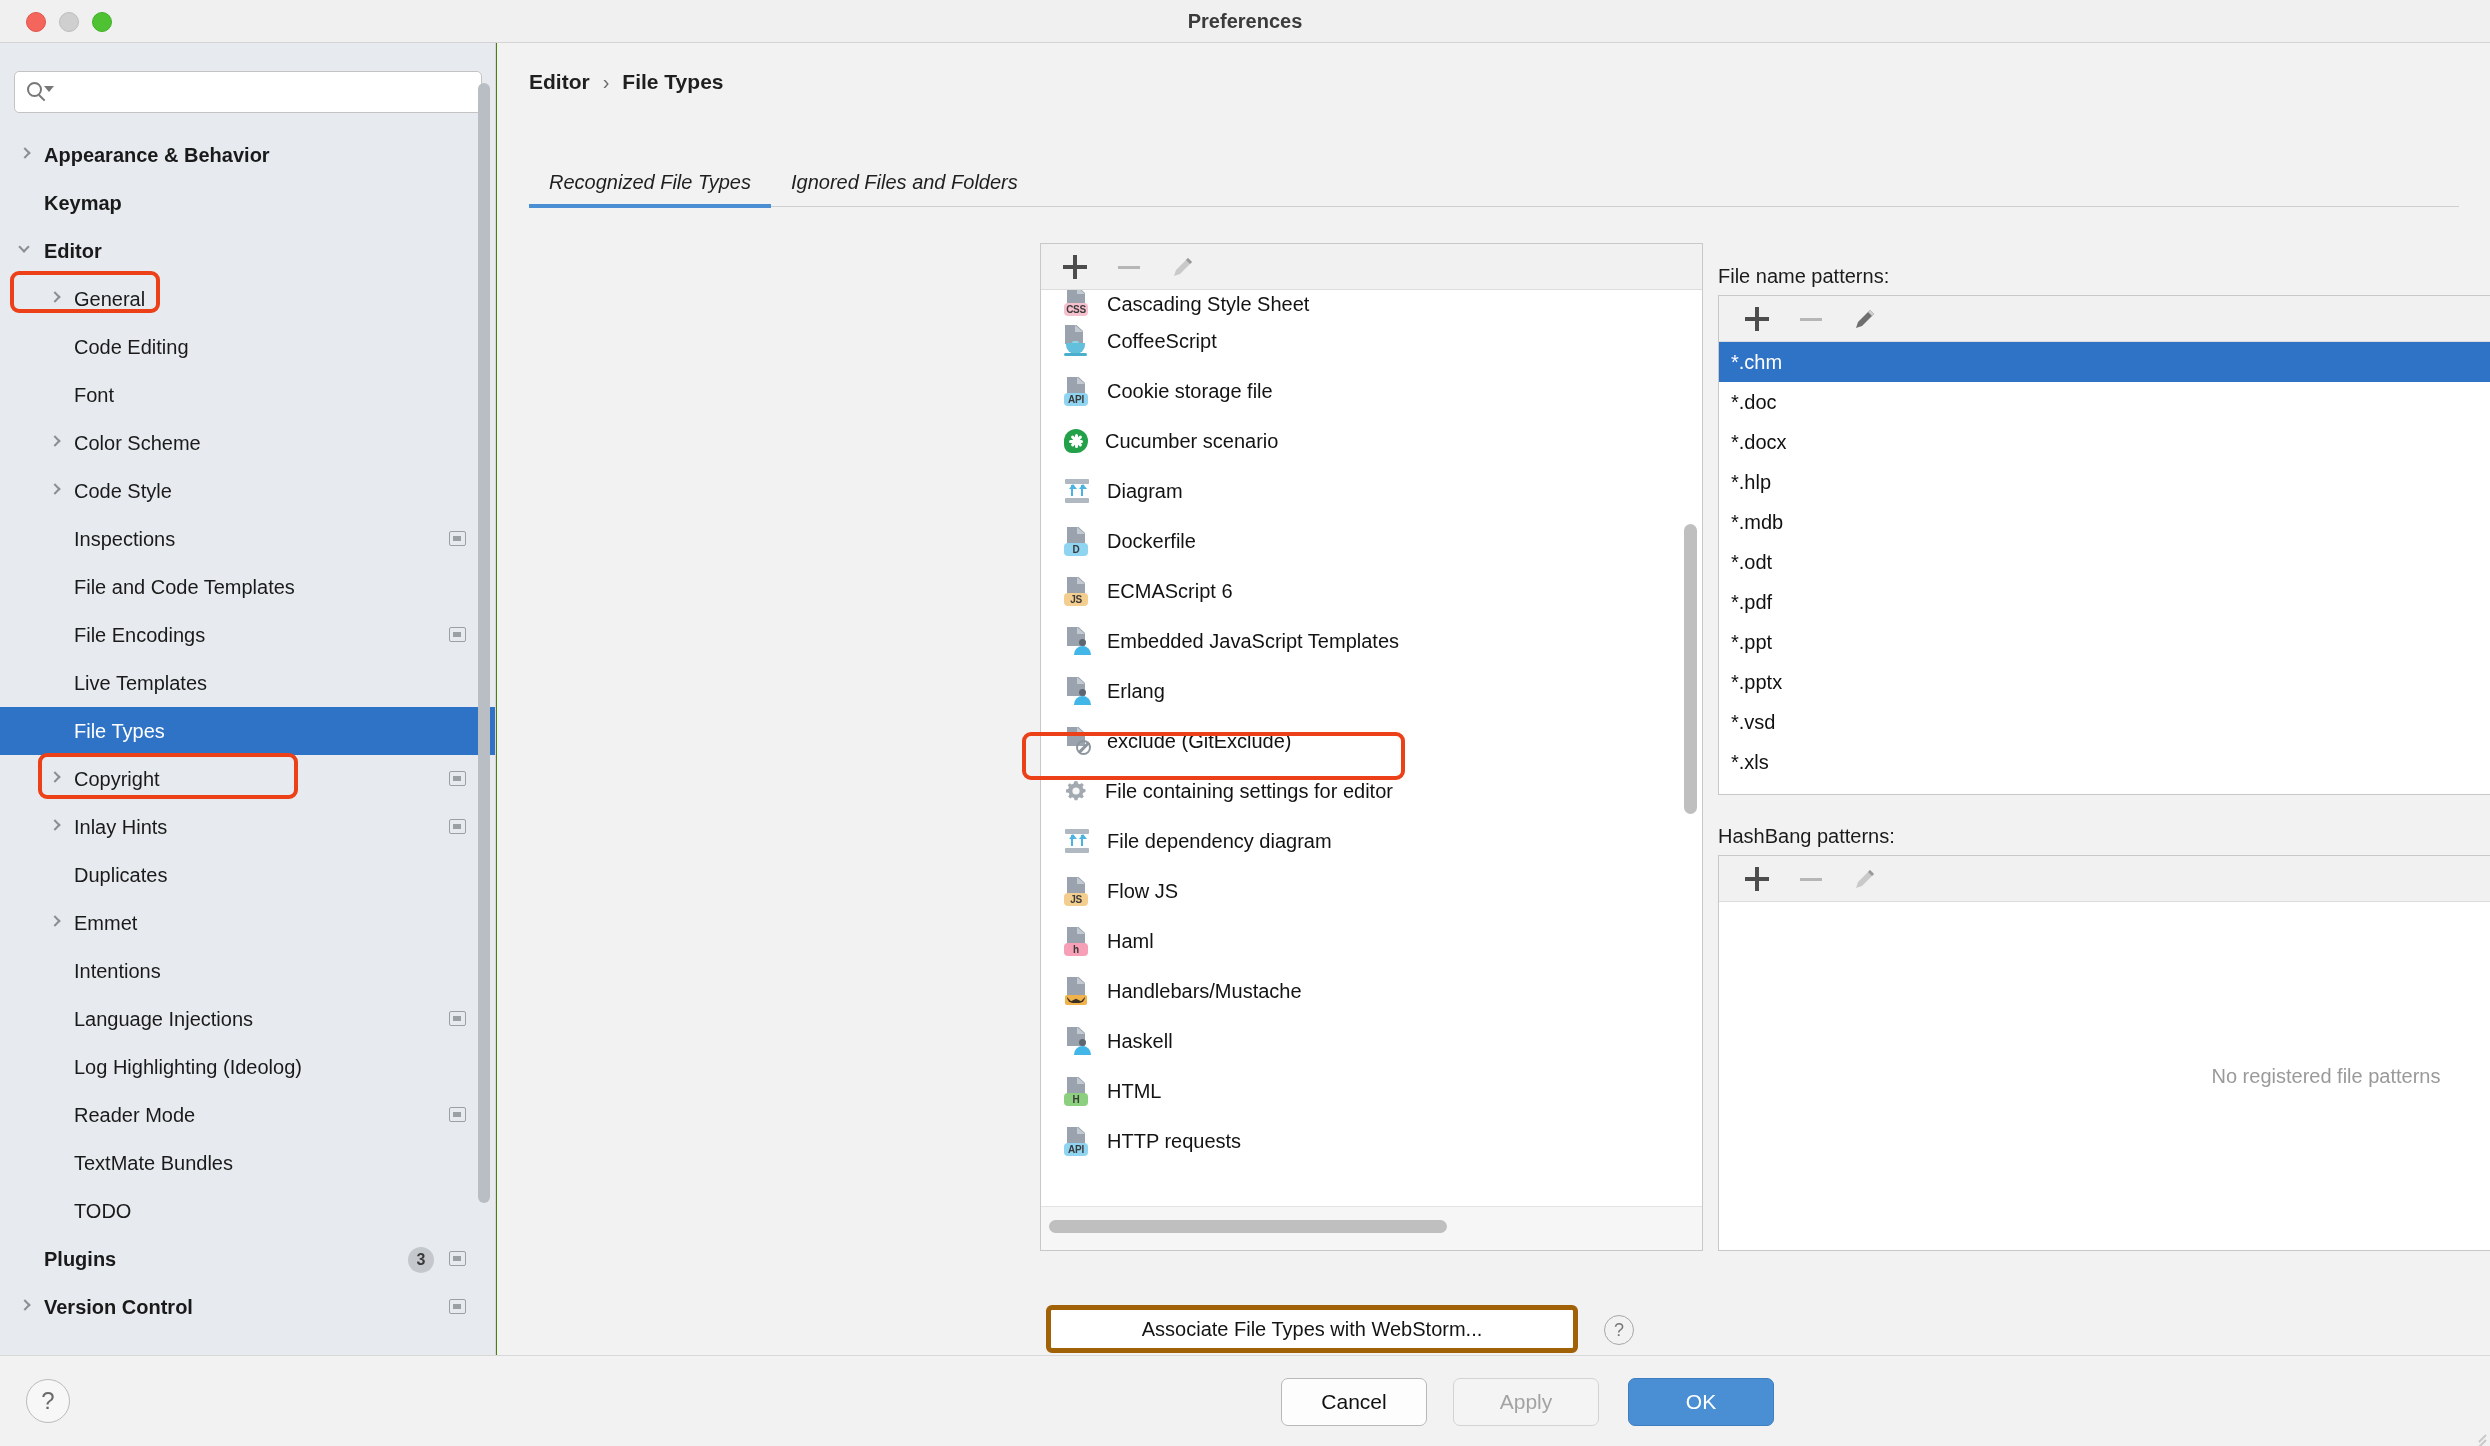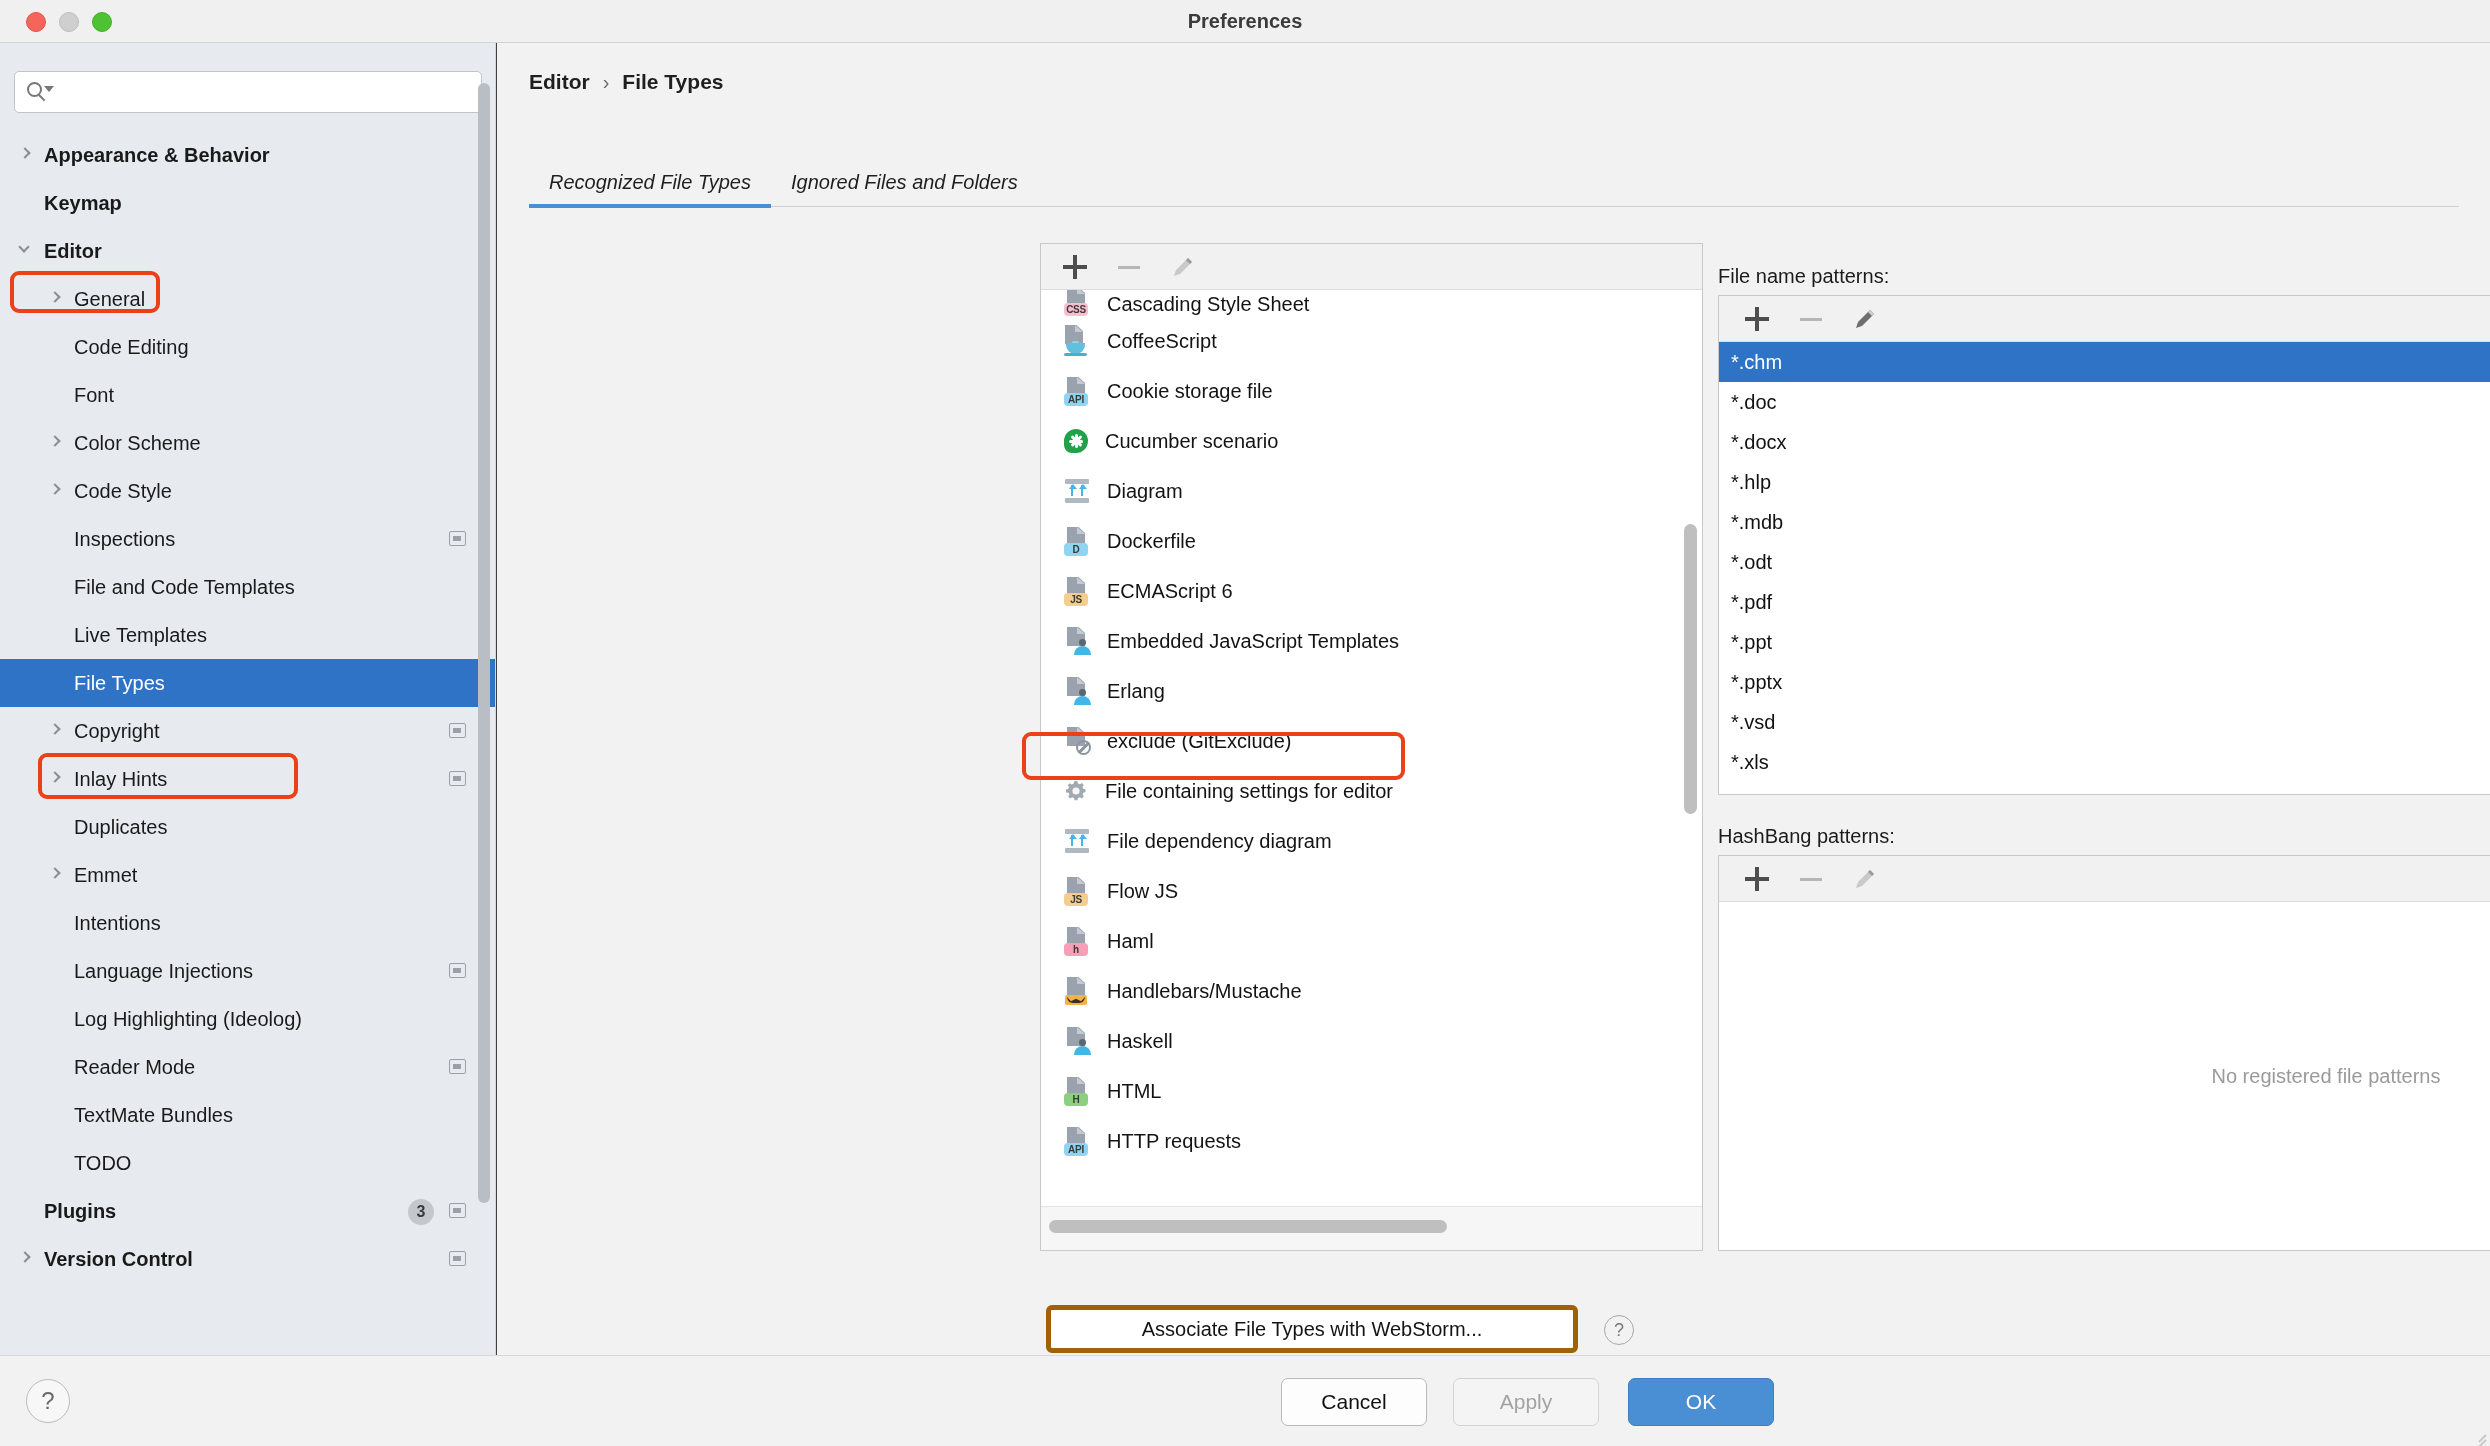--- a/index.html
+++ b/index.html
@@ -6,21 +6,21 @@
   html, body { margin: 0; padding: 0; }
   body {
     width: 2490px; height: 1446px;
     font-family: "Liberation Sans", sans-serif;
     background: #ececec;
     overflow: hidden;
     -webkit-font-smoothing: antialiased;
   }
 
   
-  #window { position: relative; width: 2490px; height: 1446px; background: #404040; }
+  #window { position: relative; width: 2490px; height: 1446px; background: #4d7c0f; }
 
   #titlebar {
     position: absolute; left:0; top:0; width:2490px; height:43px;
     background: #f0f0f0;
     border-bottom: 1px solid #d4d4d4;
   }
   #traffic { position:absolute; left:26px; top:12px; display:flex; gap:13px; }
   .tl { width:20px; height:20px; border-radius:50%; }
   .tl-close { background:#f4655b; border:1px solid #e0544c; }
   .tl-min   { background:#cfcfcf; border:1px solid #bdbdbd; }
@@ -460,20 +460,25 @@
           <span class="lbl">Code Style</span>
         </div>
         <div class="trow ind1">
           <span class="arrow none"></span>
           <span class="lbl">Inspections</span>
           <span class="badge-scope"></span>
         </div>
         <div class="trow ind1">
           <span class="arrow none"></span>
           <span class="lbl">File and Code Templates</span>
+        </div>
+        <div class="trow ind1">
+          <span class="arrow none"></span>
+          <span class="lbl">File Encodings</span>
+          <span class="badge-scope"></span>
         </div>
         <div class="trow ind1">
           <span class="arrow none"></span>
           <span class="lbl">Live Templates</span>
         </div>
         <div class="trow ind1 sel">
           <span class="arrow none"></span>
           <span class="lbl">File Types</span>
         </div>
         <div class="trow ind1">

